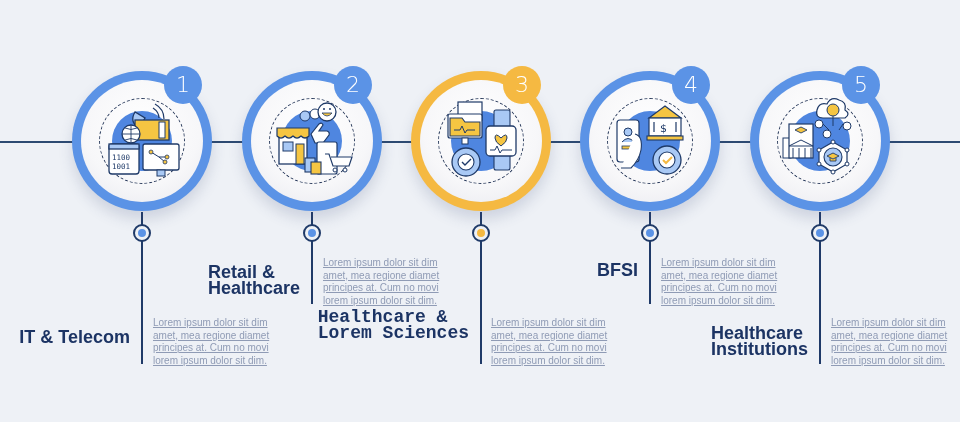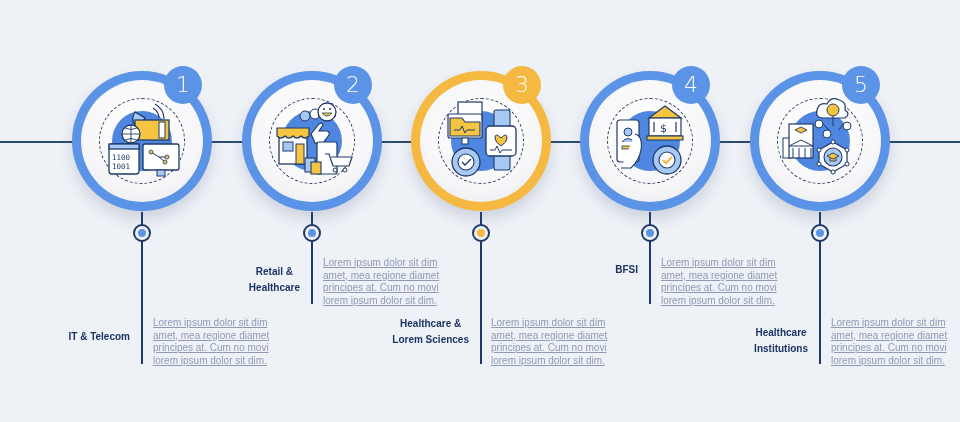--- a/index.html
+++ b/index.html
@@ -44,22 +44,22 @@
   .dash {
     position: absolute; left: 18px; top: 18px; width: 84px; height: 84px;
     border-radius: 50%; border: 1.5px dashed #2a3b5c;
   }
   .blob {
     position: absolute; left: 31px; top: 31px; width: 60px; height: 60px;
     border-radius: 50%; background: #4f86e0;
   }
   .icon-svg { position: absolute; left: 16px; top: 14px; width: 92px; height: 92px; }
   .title {
-    position: absolute; color: #1c3464; font-weight: bold; font-size: 10px;
-    line-height: 16px; text-align: center; white-space: nowrap;
+    position: absolute; color: #1c3464; font-weight: bold; font-size: 18px;
+    line-height: 16px; text-align: left; white-space: nowrap;
   }
   .desc {
     position: absolute; color: #8f9bb5; font-size: 10px; line-height: 12.6px;
     width: 130px; white-space: nowrap; text-decoration: underline;
   }
 </style>
 </head>
 <body>
 
 <div class="timeline-line"></div>
@@ -161,21 +161,21 @@
         <path d="M65 44 q-6-6-6 0 q0 4 6 8 q6-4 6-8 q0-6-6 0 z" fill="#f5c542" stroke="#1f3a68" stroke-width="1"></path>
         <path d="M54 56 h5 l2-4 l3 7 l2-3 h10" fill="none" stroke="#1f3a68" stroke-width="1"></path>
         <circle cx="30" cy="68" r="14" fill="#a9c9f5" stroke="#1f3a68" stroke-width="1.3"></circle>
         <circle cx="30" cy="68" r="8" fill="#fff" stroke="#1f3a68" stroke-width="1.1"></circle>
         <path d="M26 68 l3 3 l6-6" fill="none" stroke="#1f3a68" stroke-width="1.4"></path>
       </svg>
     </div>
   </div>
   <div class="badge">3</div>
   <div class="node"></div>
-  <div class="title" style="right:12px; top:316px;">
+  <div class="title" style="right:12px; top:309px;font-family:Liberation Mono, monospace;">
     <div>Healthcare &amp;</div>
     <div>Lorem Sciences</div>
   </div>
   <div class="desc" style="left:10px; top:317px;">
     <div>Lorem ipsum dolor sit dim</div>
     <div>amet, mea regione diamet</div>
     <div>principes at. Cum no movi</div>
     <div>lorem ipsum dolor sit dim.</div>
   </div>
 </div>

